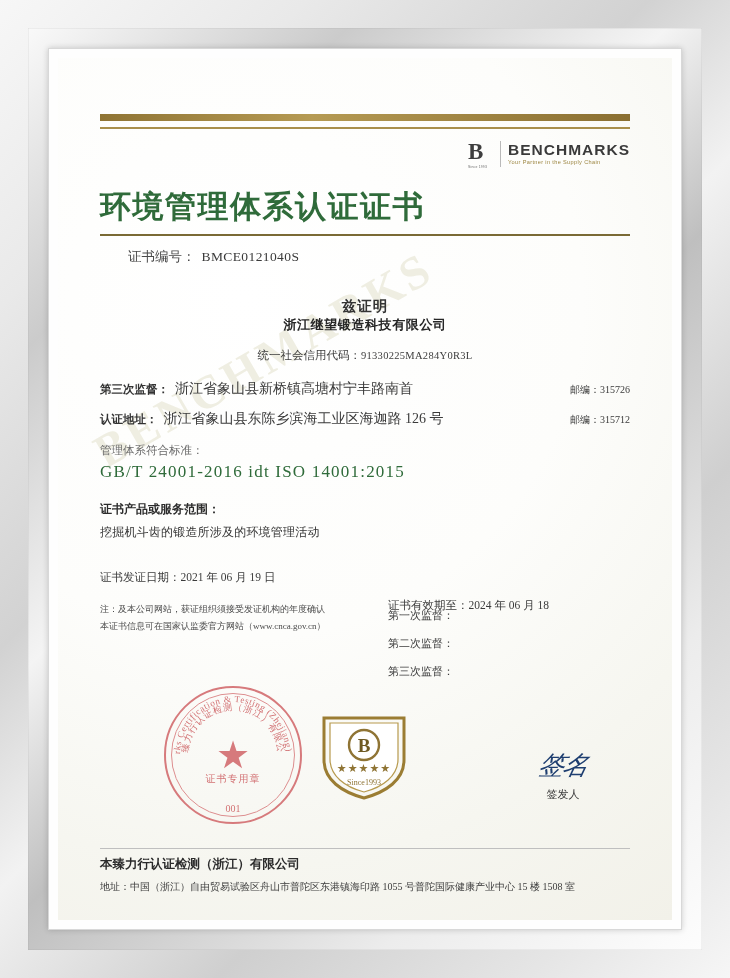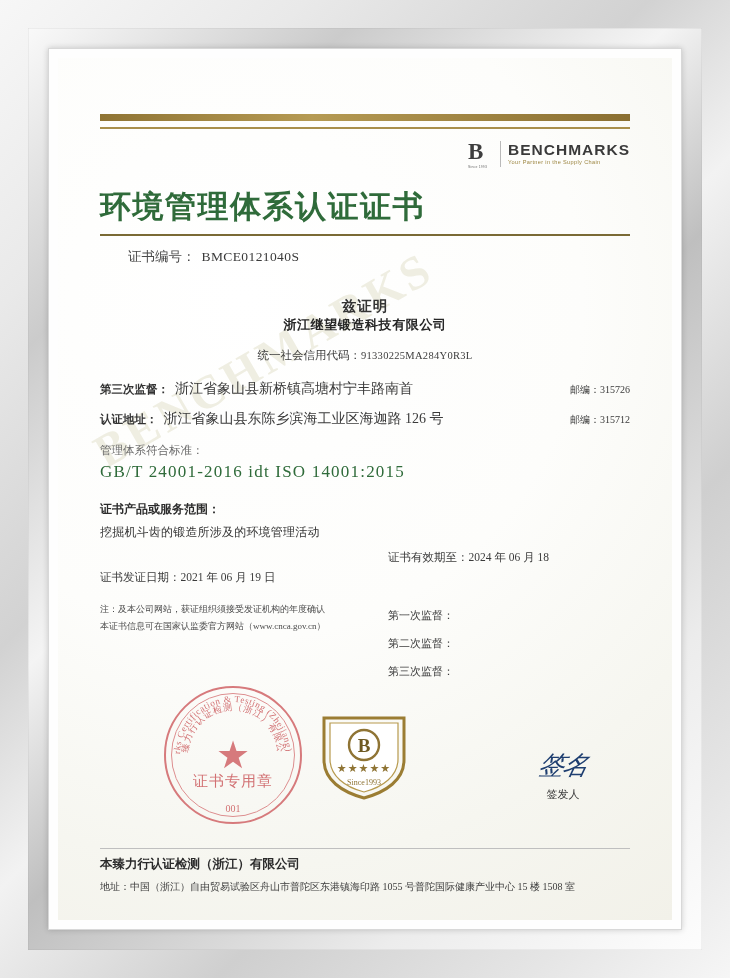--- a/index.html
+++ b/index.html
@@ -271,21 +271,21 @@
   
   #issue-date {
     position: absolute;
     left: 42px; top: 512px;
     font-family: "Liberation Serif", serif;
     font-size: 11.5px;
     color: #3b3b3b;
   }
   #expiry-date {
     position: absolute;
-    left: 330px; top: 492px;
+    left: 330px; top: 540px;
     font-family: "Liberation Serif", serif;
     font-size: 11.5px;
     color: #3b3b3b;
     white-space: nowrap;
   }
 
   
   #notes {
     position: absolute;
     left: 42px; top: 543px;
@@ -330,21 +330,21 @@
     font-size: 38px;
     color: #d2696c;
     line-height: 1;
   }
   #seal .seal-center-text {
     position: absolute;
     left: 0; right: 0;
     top: 84px;
     text-align: center;
     font-family: "Liberation Serif", serif;
-    font-size: 15px;
+    font-size: 10px;
     color: #cd5f62;
     letter-spacing: 1px;
   }
   #seal .seal-bottom-text {
     position: absolute;
     left: 0; right: 0;
     bottom: 8px;
     text-align: center;
     font-family: "Liberation Serif", serif;
     font-size: 10px;

